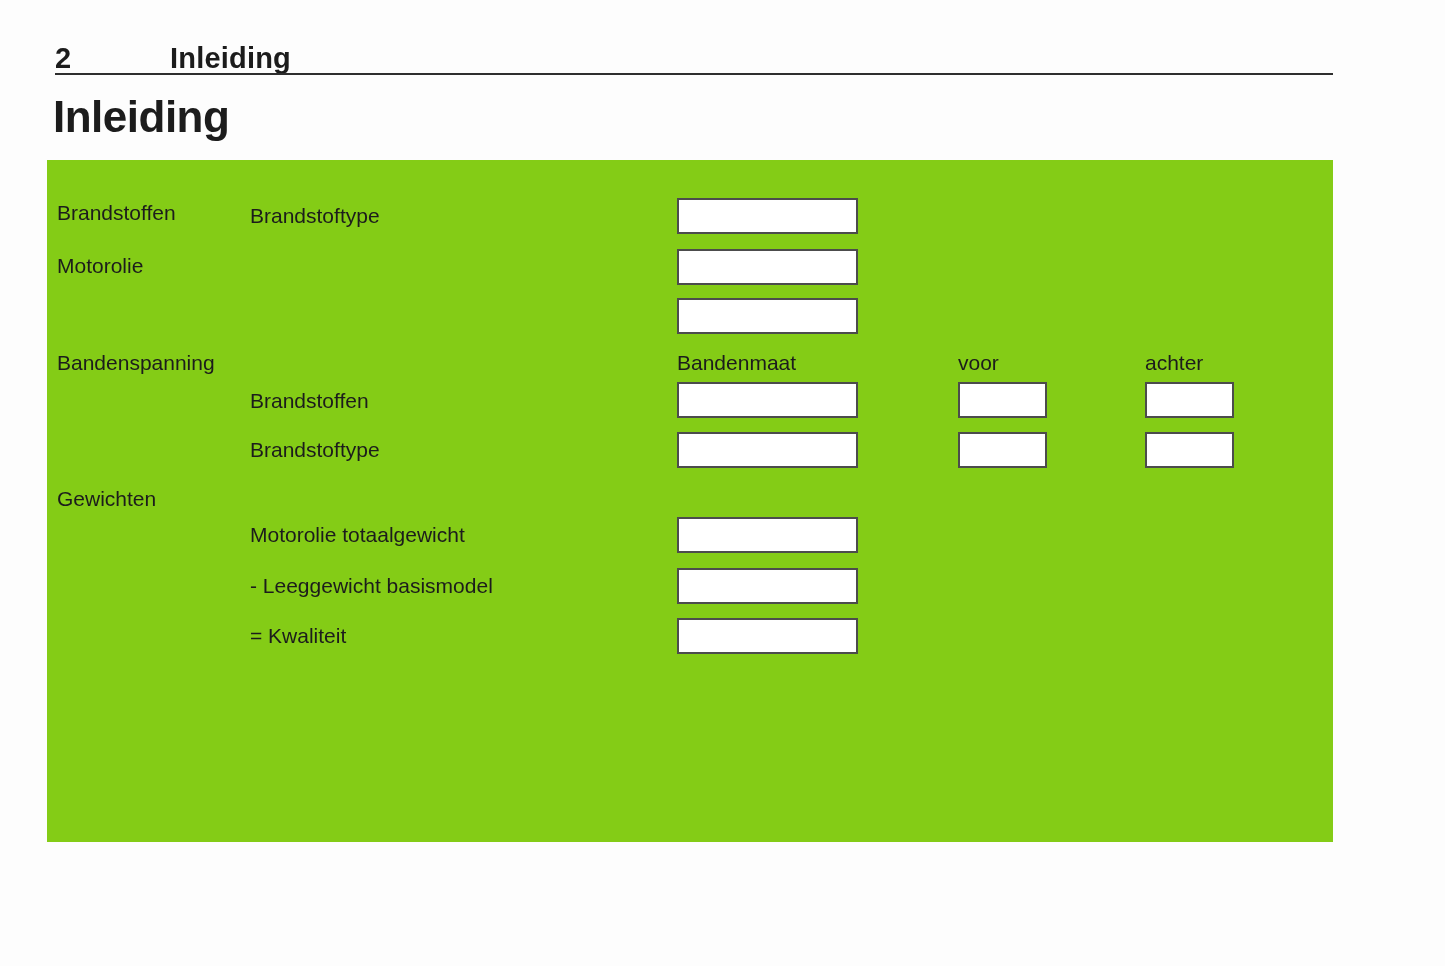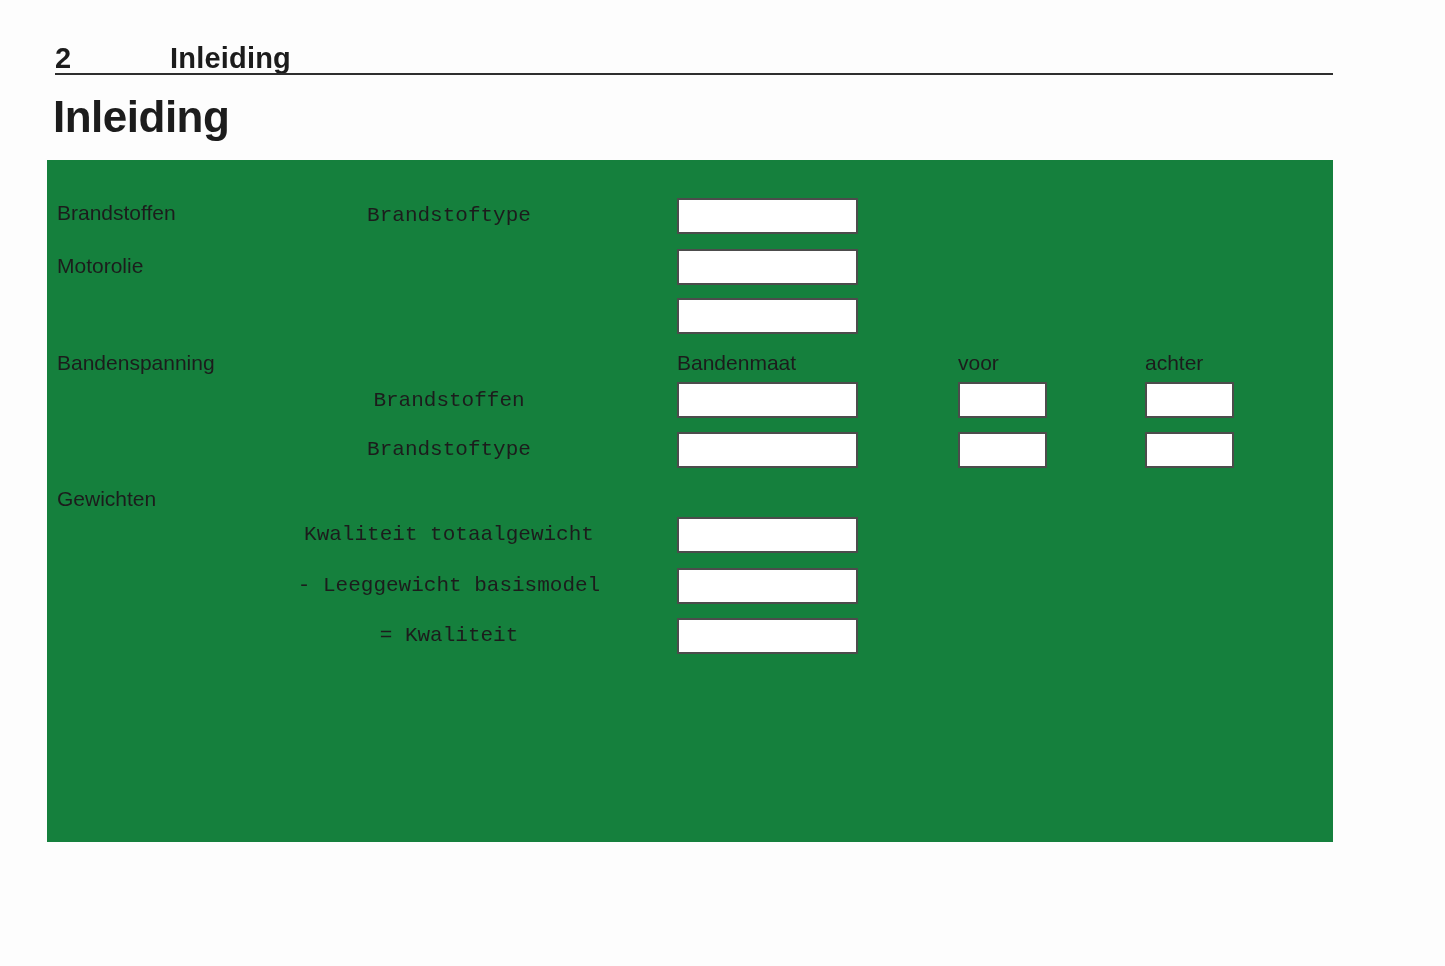--- a/index.html
+++ b/index.html
@@ -57,36 +57,35 @@
     letter-spacing: -0.5px;
   }
 
   
   .panel {
     position: absolute;
     left: 47px;
     top: 160px;
     width: 1286px;
     height: 682px;
-    background: #15803d;
+    background: #84cc16;
   }
 
   .sec-label, .row-label, .col-label {
     position: absolute;
     font-size: 21px;
     line-height: 24px;
     color: #1c1c1c;
     white-space: nowrap;
   }
   .sec-label { left: 10px; }
   .row-label {
-    left: 192px;
+    left: 203px;
     width: 420px;
-    text-align: center;
-    font-family: Liberation Mono, monospace;
+    text-align: left;
   }
 
   .fbox {
     position: absolute;
     box-sizing: border-box;
     width: 181px;
     height: 36px;
     background: #ffffff;
     border: 2px solid #4c4c4c;
     border-radius: 0;
@@ -135,21 +134,21 @@
     <input class="fbox small" style="left: 911px; top: 222px;" type="text" value="">
     <input class="fbox small" style="left: 1098px; top: 222px;" type="text" value="">
 
     <div class="row-label" style="top:278px">Brandstoftype</div>
     <input class="fbox" style="left: 630px; top: 272px;" type="text" value="">
     <input class="fbox small" style="left: 911px; top: 272px;" type="text" value="">
     <input class="fbox small" style="left: 1098px; top: 272px;" type="text" value="">
 
     <div class="sec-label" style="top:327px">Gewichten</div>
 
-    <div class="row-label" style="top:363px">Kwaliteit totaalgewicht</div>
+    <div class="row-label" style="top:363px">Motorolie totaalgewicht</div>
     <input class="fbox" style="left: 630px; top: 357px;" type="text" value="">
 
     <div class="row-label" style="top:414px">- Leeggewicht basismodel</div>
     <input class="fbox" style="left: 630px; top: 408px;" type="text" value="">
 
     <div class="row-label" style="top:464px">= Kwaliteit</div>
     <input class="fbox" style="left: 630px; top: 458px;" type="text" value="">
 
   </div>
 </div>

